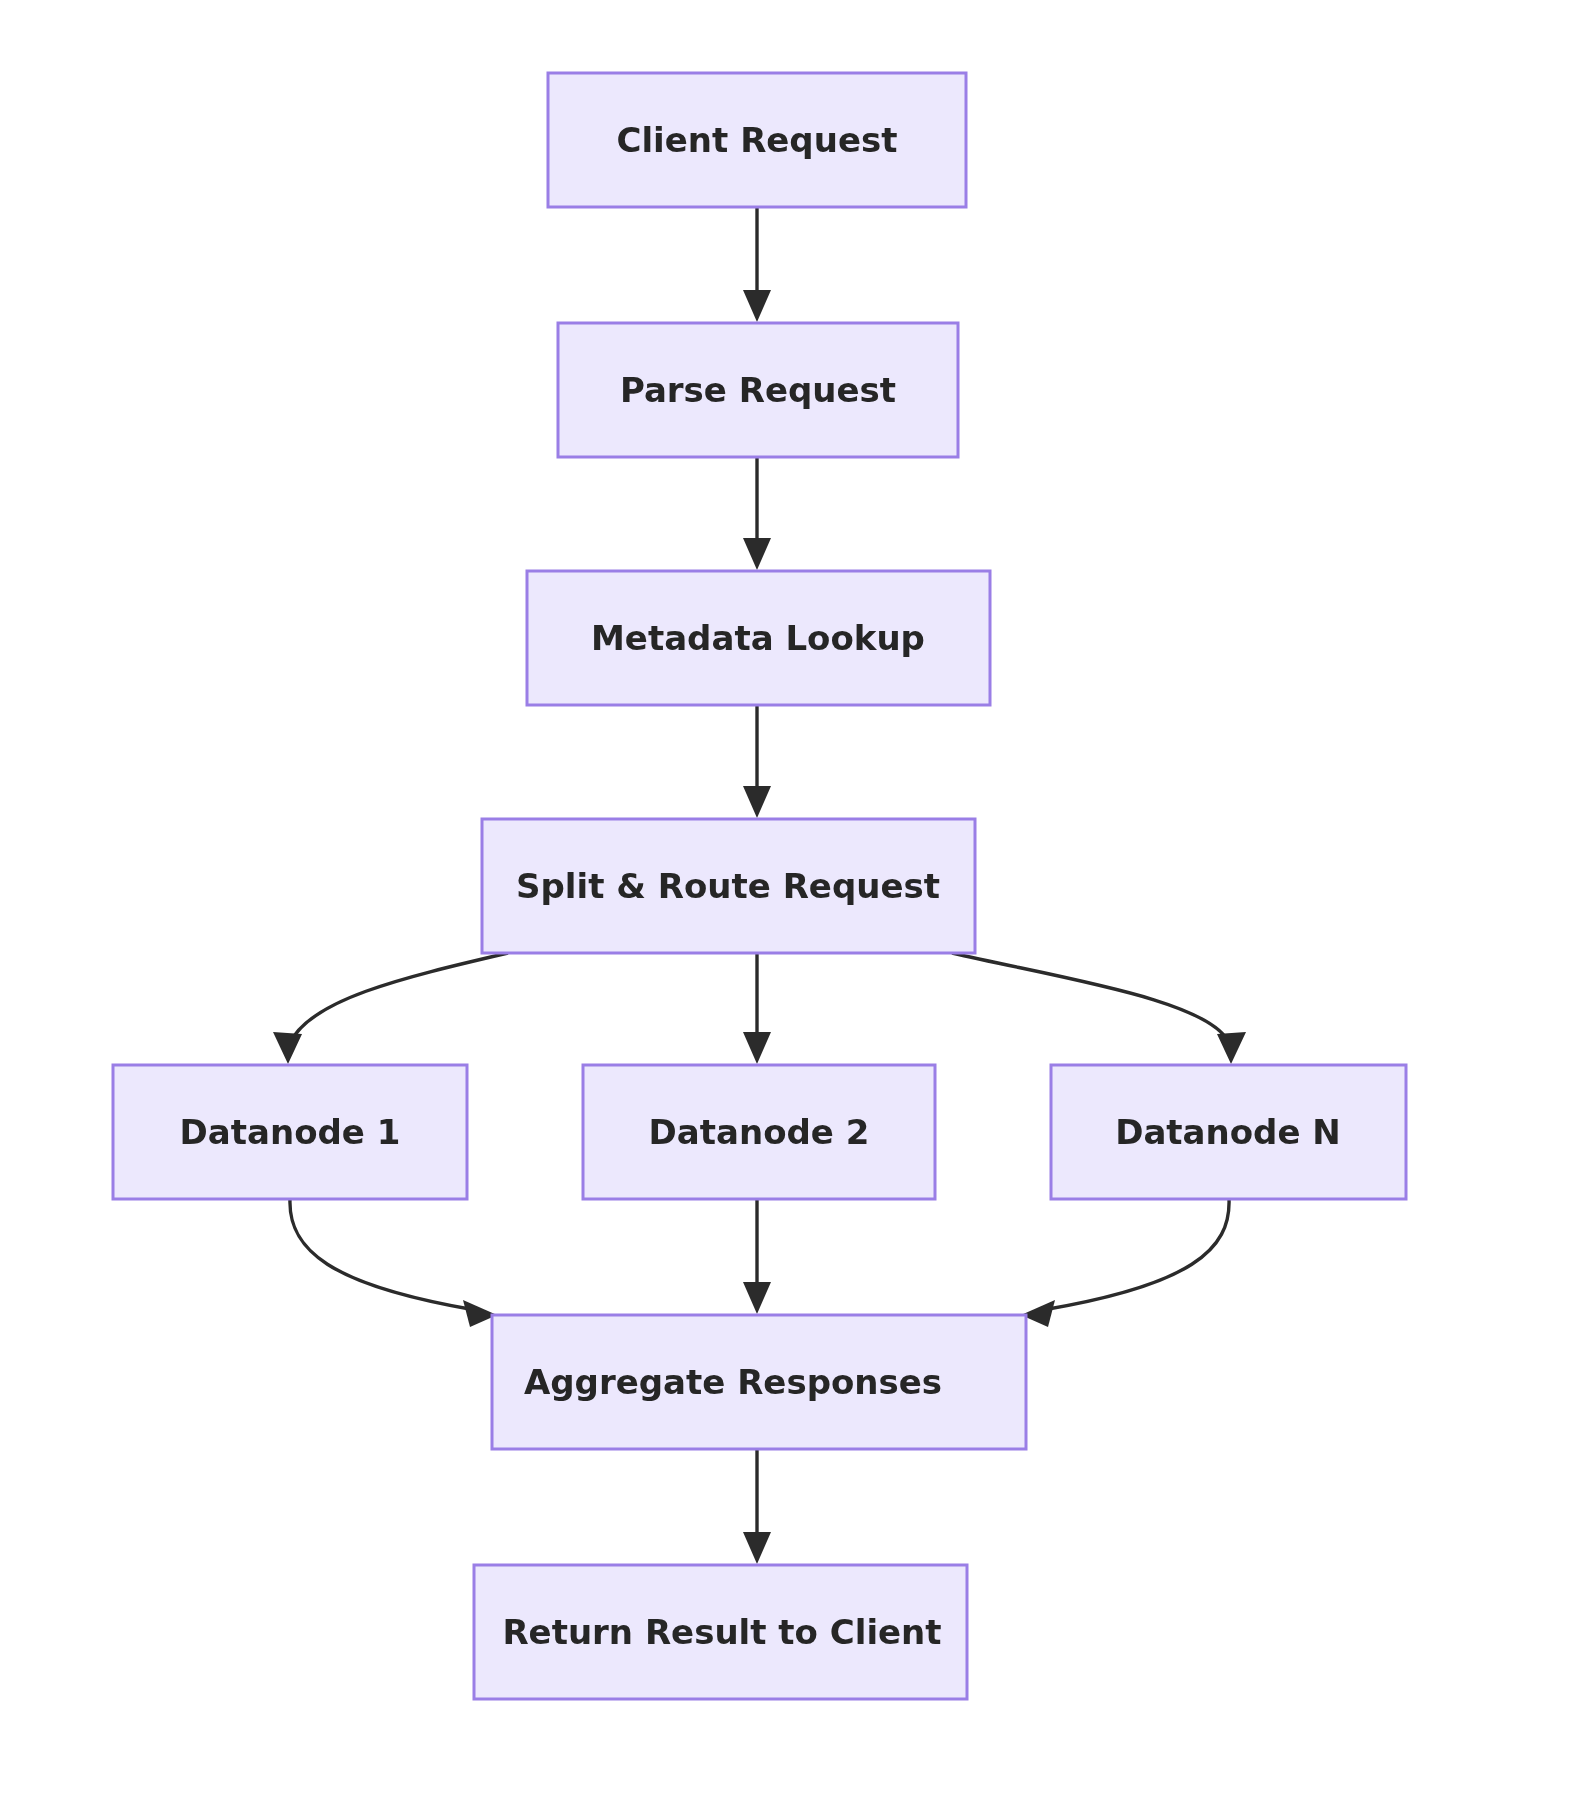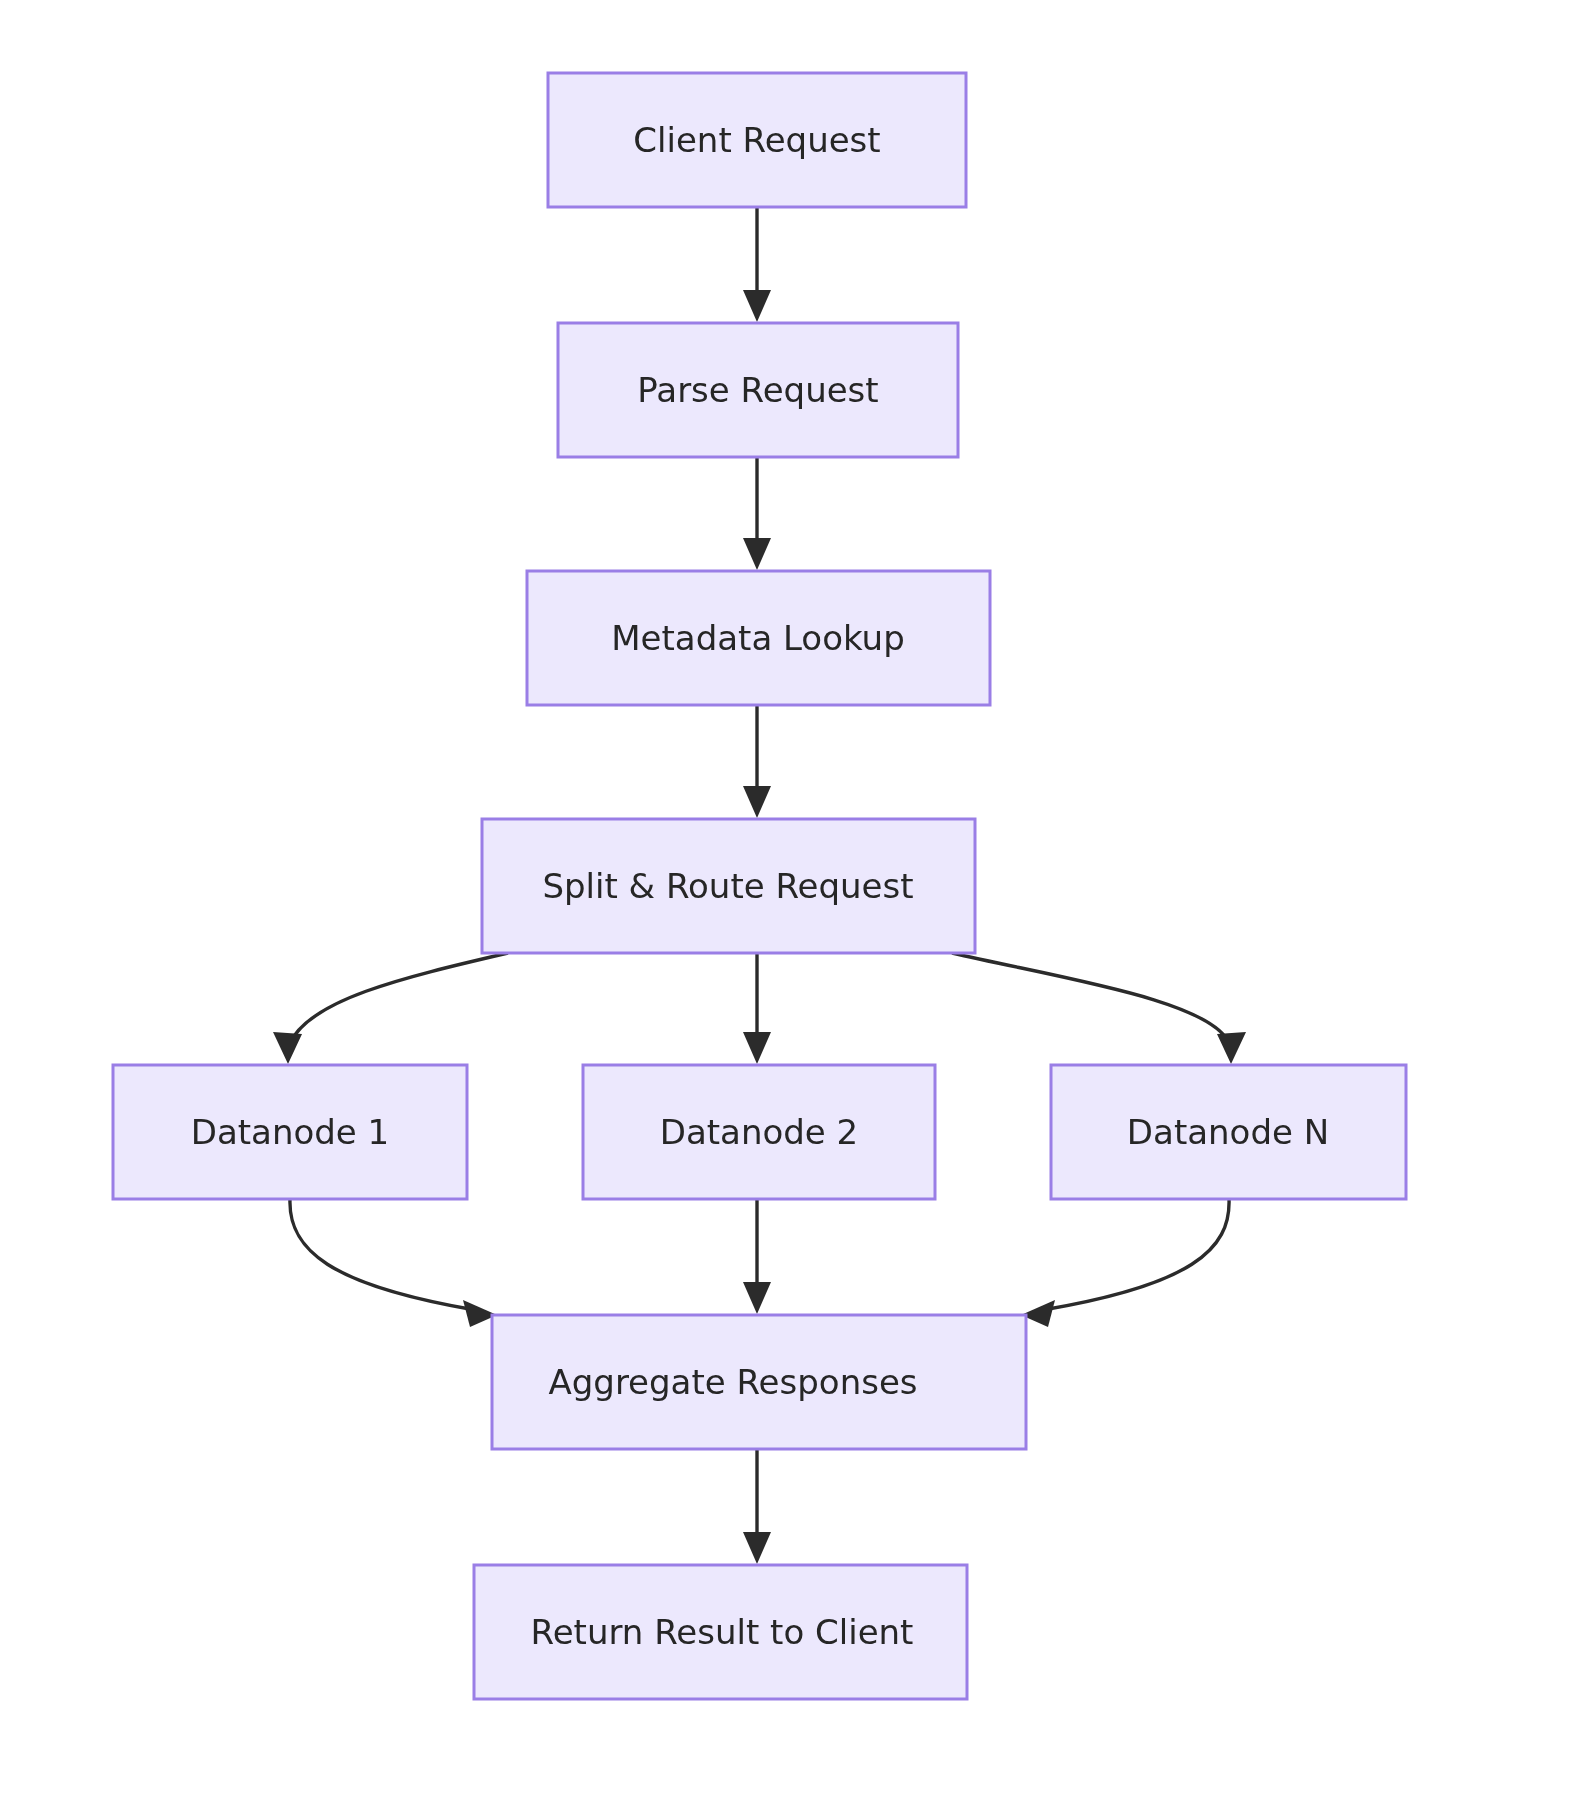--- a/index.html
+++ b/index.html
@@ -11,20 +11,21 @@
     width: 1572px;
     height: 1820px;
     font-family: "DejaVu Sans", sans-serif;
     overflow: hidden;
   }
   #flowchart-root {
     position: relative;
     width: 1572px;
     height: 1820px;
     background: #ffffff;
+    font-weight: bold;
   }
   svg.diagram {
     display: block;
     width: 1572px;
     height: 1820px;
   }
   .node-rect {
     fill: #ece8fd;
     stroke: #9a7ee6;
     stroke-width: 3;

